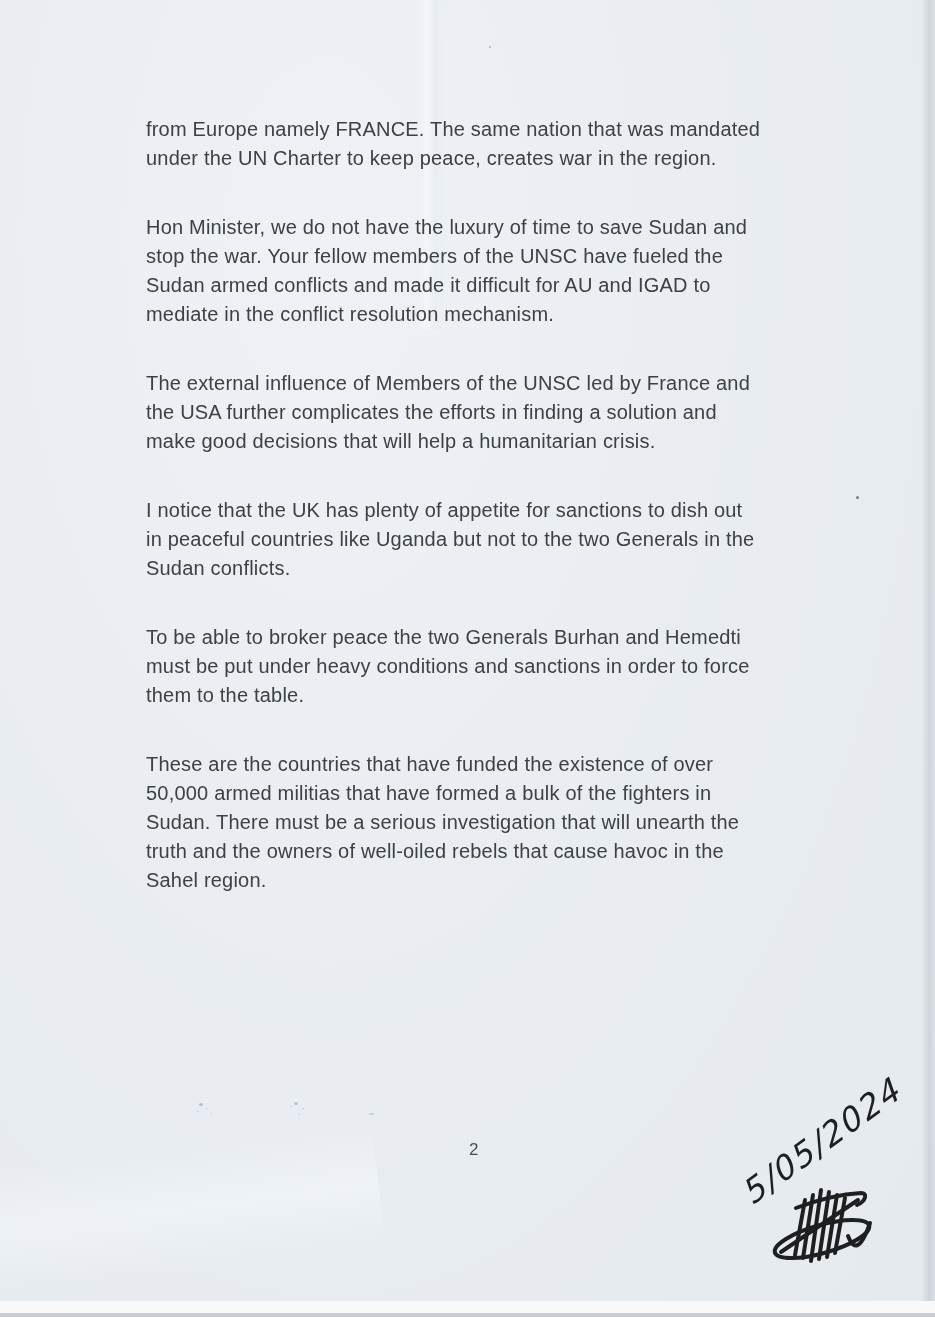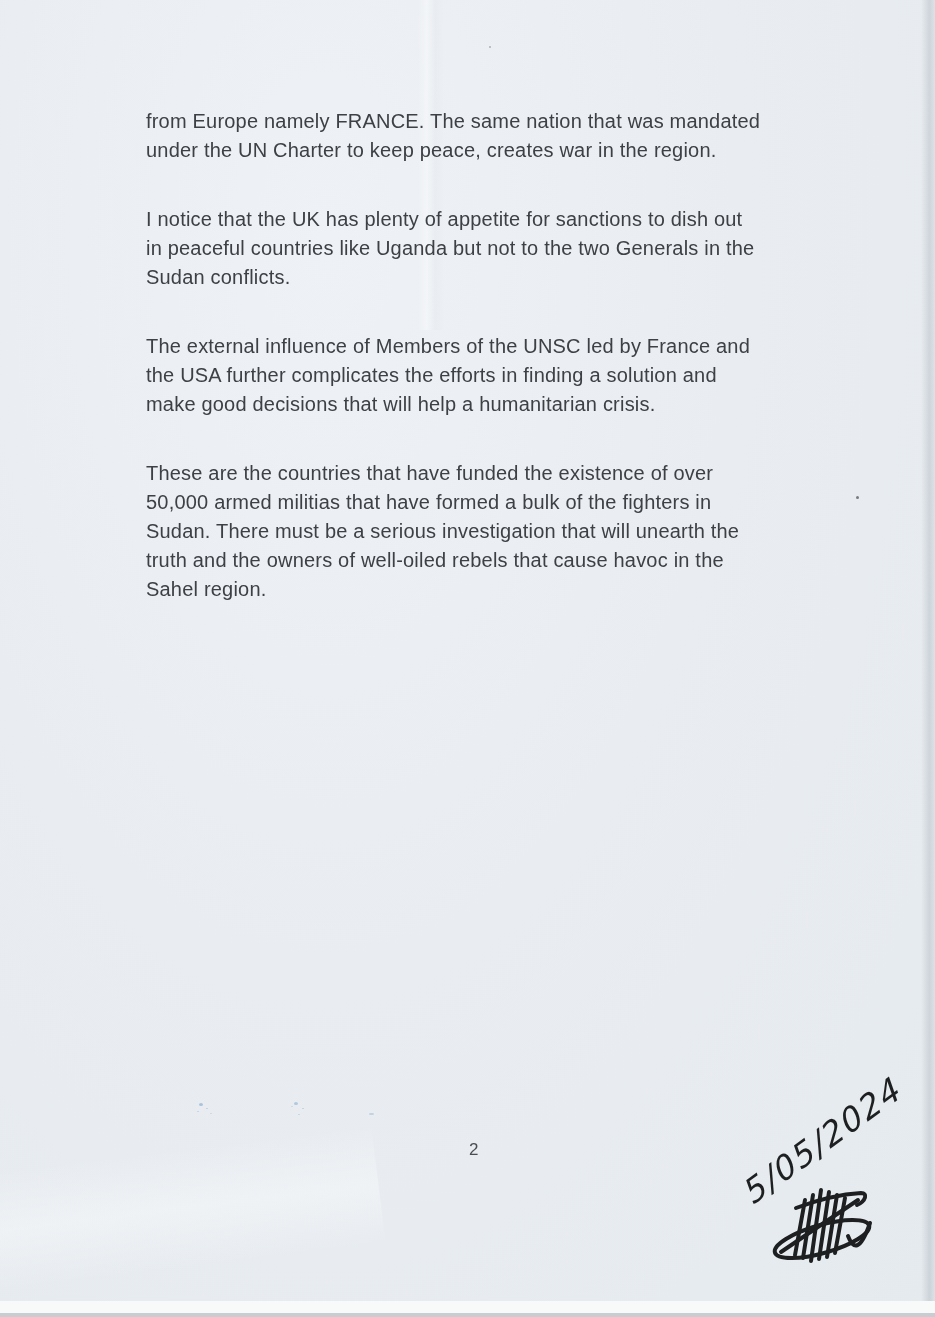--- a/index.html
+++ b/index.html
@@ -43,21 +43,21 @@
   }
   .edge-bottom-line {
     position: absolute;
     left: 0; right: 0; top: 1313px; height: 4px;
     background: #c9cdd1;
   }
 
   .body-text {
     position: absolute;
     left: 146px;
-    top: 107px;
+    top: 115px;
     width: 692px;
     color: #3d4045;
     font-size: 20px;
     line-height: 29px;
     letter-spacing: 0.2px;
   }
   .body-text p {
     margin: 0 0 40px 0;
     white-space: pre-line;
   }
@@ -131,26 +131,33 @@
 <body>
 
 <div class="page">
 
   <div class="crease-top"></div>
   <div class="crease-bottom"></div>
 
   <div class="body-text">
     <p>from Europe namely FRANCE. The same nation that was mandated
 under the UN Charter to keep peace, creates war in the region.</p>
+    <p>Hon Minister, we do not have the luxury of time to save Sudan and
+stop the war. Your fellow members of the UNSC have fueled the
+Sudan armed conflicts and made it difficult for AU and IGAD to
+mediate in the conflict resolution mechanism.</p>
+    <p>The external influence of Members of the UNSC led by France and
+the USA further complicates the efforts in finding a solution and
+make good decisions that will help a humanitarian crisis.</p>
     <p>I notice that the UK has plenty of appetite for sanctions to dish out
 in peaceful countries like Uganda but not to the two Generals in the
 Sudan conflicts.</p>
-    <p>The external influence of Members of the UNSC led by France and
-the USA further complicates the efforts in finding a solution and
-make good decisions that will help a humanitarian crisis.</p>
+    <p>To be able to broker peace the two Generals Burhan and Hemedti
+must be put under heavy conditions and sanctions in order to force
+them to the table.</p>
     <p>These are the countries that have funded the existence of over
 50,000 armed militias that have formed a bulk of the fighters in
 Sudan. There must be a serious investigation that will unearth the
 truth and the owners of well-oiled rebels that cause havoc in the
 Sahel region.</p>
   </div>
 
   <div class="page-number">2</div>
 
   <div class="hand-date">5/05/2024</div>

